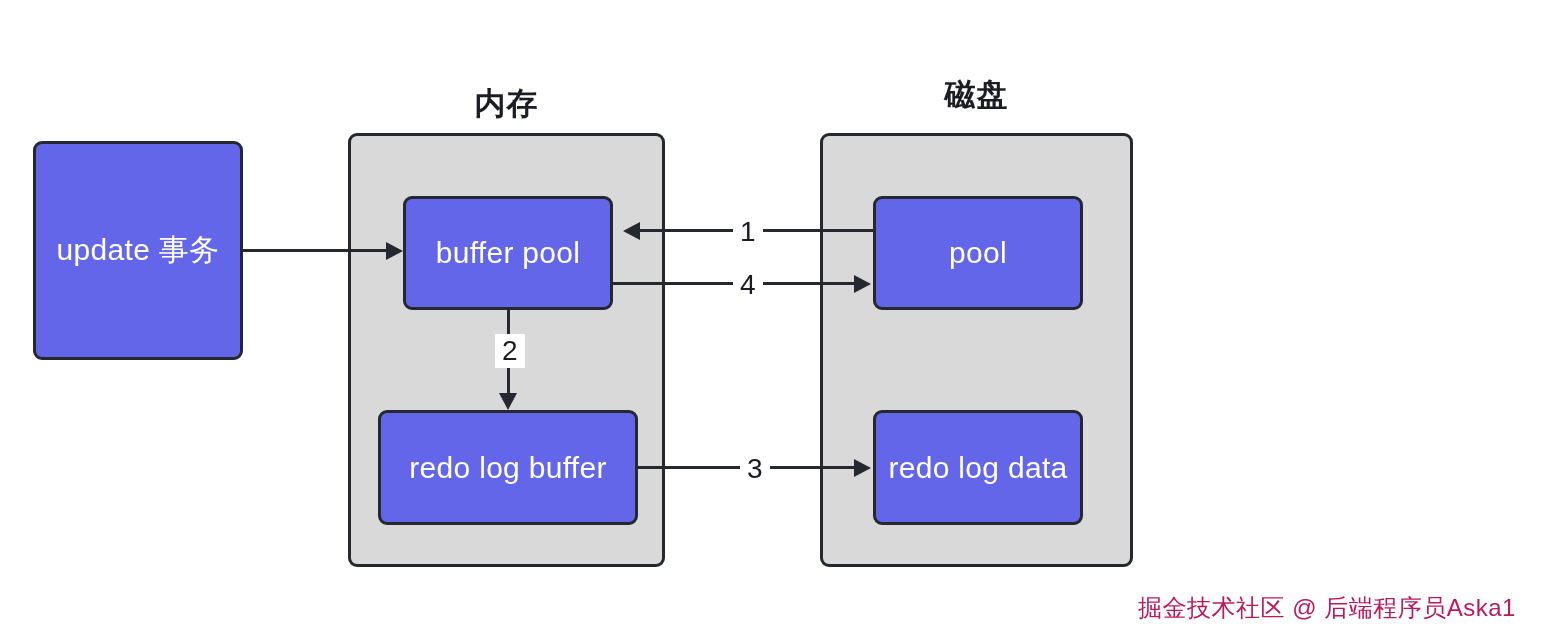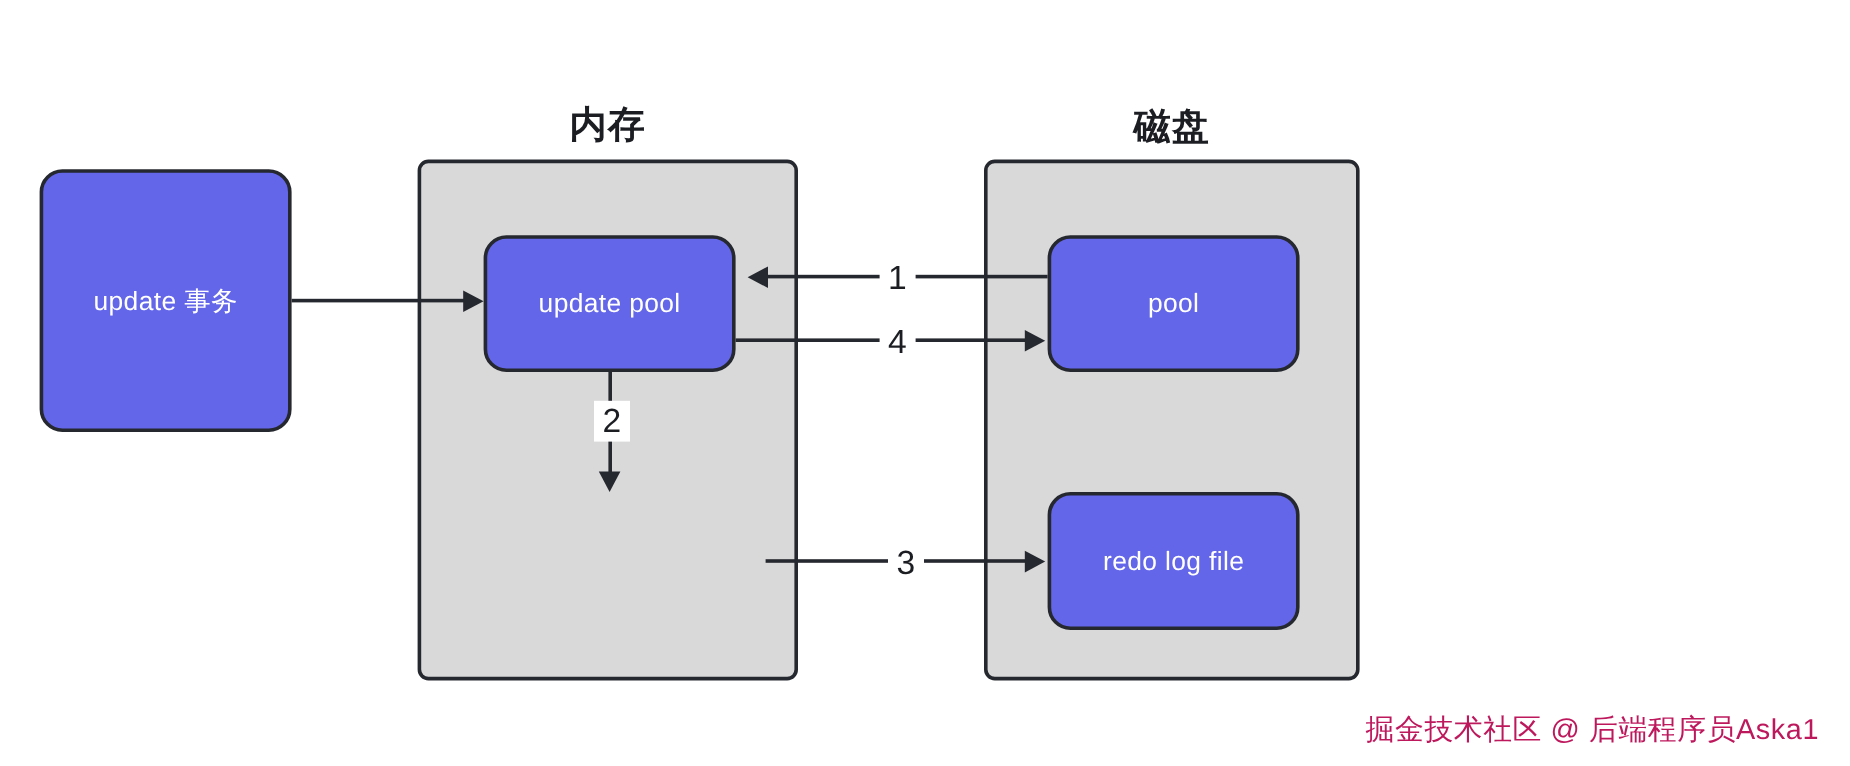--- a/index.html
+++ b/index.html
@@ -35,27 +35,27 @@
     letter-spacing: 1px;
     white-space: nowrap;
     text-align: center;
   }
 
   
   .node {
     position: absolute;
     background: #6366e8;
     border: 3px solid #26282f;
-    border-radius: 19px;
+    border-radius: 9px;
     box-sizing: border-box;
     display: flex;
     align-items: center;
     justify-content: center;
     color: #ffffff;
-    font-size: 22px;
+    font-size: 30px;
     font-weight: 400;
     letter-spacing: 0.3px;
     white-space: nowrap;
     text-align: center;
   }
 
   
   .conn-h {
     position: absolute;
     height: 3px;
@@ -112,21 +112,21 @@
 </style>
 </head>
 <body>
 
 <div id="canvas">
 
   <div class="group-title" style="left:348px; top:83px; width:317px;">内存</div>
 
   <div class="group-box" style="left:348px; top:133px; width:317px; height:434px;"></div>
 
-  <div class="group-title" style="left:820px; top:85px; width:313px;">磁盘</div>
+  <div class="group-title" style="left:820px; top:74px; width:313px;">磁盘</div>
 
   <div class="group-box" style="left:820px; top:133px; width:313px; height:434px;"></div>
 
   <div class="conn-h" style="left:243px; top:249px; width:145px;"></div>
   <div class="arrow arrow-right" style="left:386px; top:241.5px;"></div>
 
   <div class="conn-h" style="left:640px; top:229px; width:233px;"></div>
   <div class="arrow arrow-left" style="left:623px; top:221.5px;"></div>
   <div class="edge-label" style="left:733px; top:215px;">1</div>
 
@@ -137,22 +137,23 @@
   <div class="conn-v" style="left:506.5px; top:310px; height:84px;"></div>
   <div class="arrow arrow-down" style="left:499px; top:393px;"></div>
   <div class="edge-label" style="left:495px; top:334px;">2</div>
 
   <div class="conn-h" style="left:638px; top:466px; width:218px;"></div>
   <div class="arrow arrow-right" style="left:854px; top:458.5px;"></div>
   <div class="edge-label" style="left:740px; top:452px;">3</div>
 
   <div class="node" style="left:33px; top:141px; width:210px; height:219px;">update 事务</div>
 
-  <div class="node" style="left:403px; top:196px; width:210px; height:114px;">update pool</div>
+  <div class="node" style="left:403px; top:196px; width:210px; height:114px;">buffer pool</div>
 
+  <div class="node" style="left:378px; top:410px; width:260px; height:115px;">redo log buffer</div>
 
   <div class="node" style="left:873px; top:196px; width:210px; height:114px;">pool</div>
 
-  <div class="node" style="left:873px; top:410px; width:210px; height:115px;">redo log file</div>
+  <div class="node" style="left:873px; top:410px; width:210px; height:115px;">redo log data</div>
 
   <div class="watermark" style="left:1138px; top:592px;">掘金技术社区 @ 后端程序员Aska1</div>
 
 </div>
 
 </body></html>

